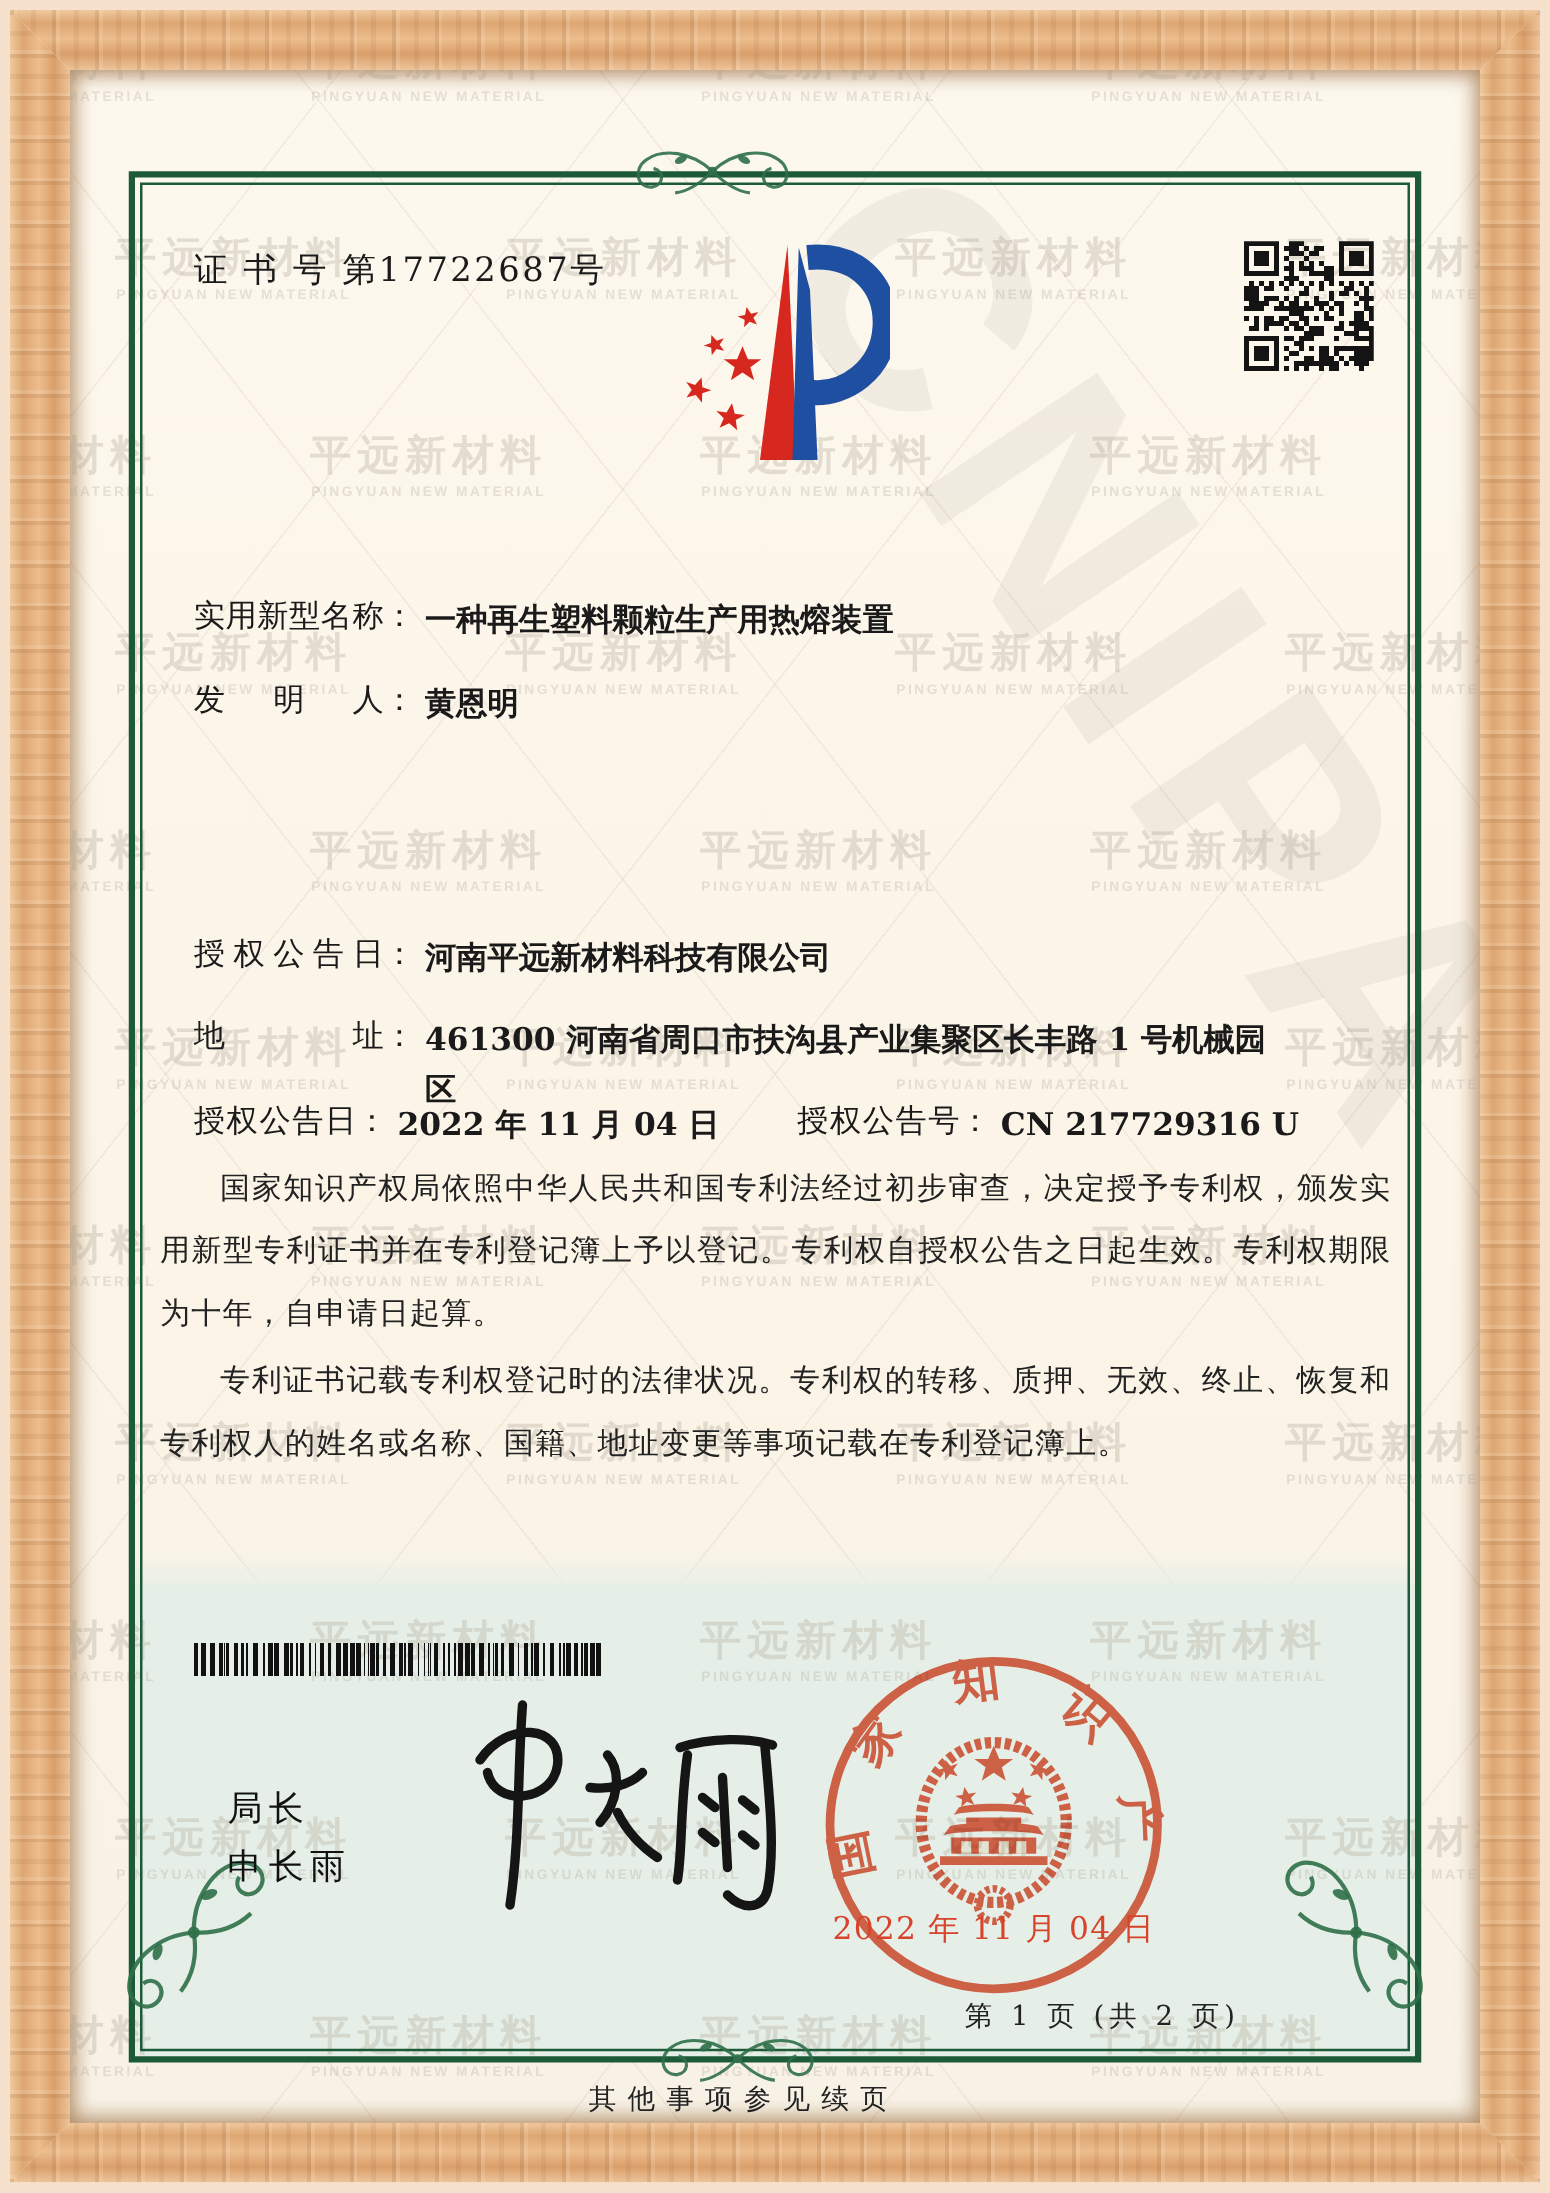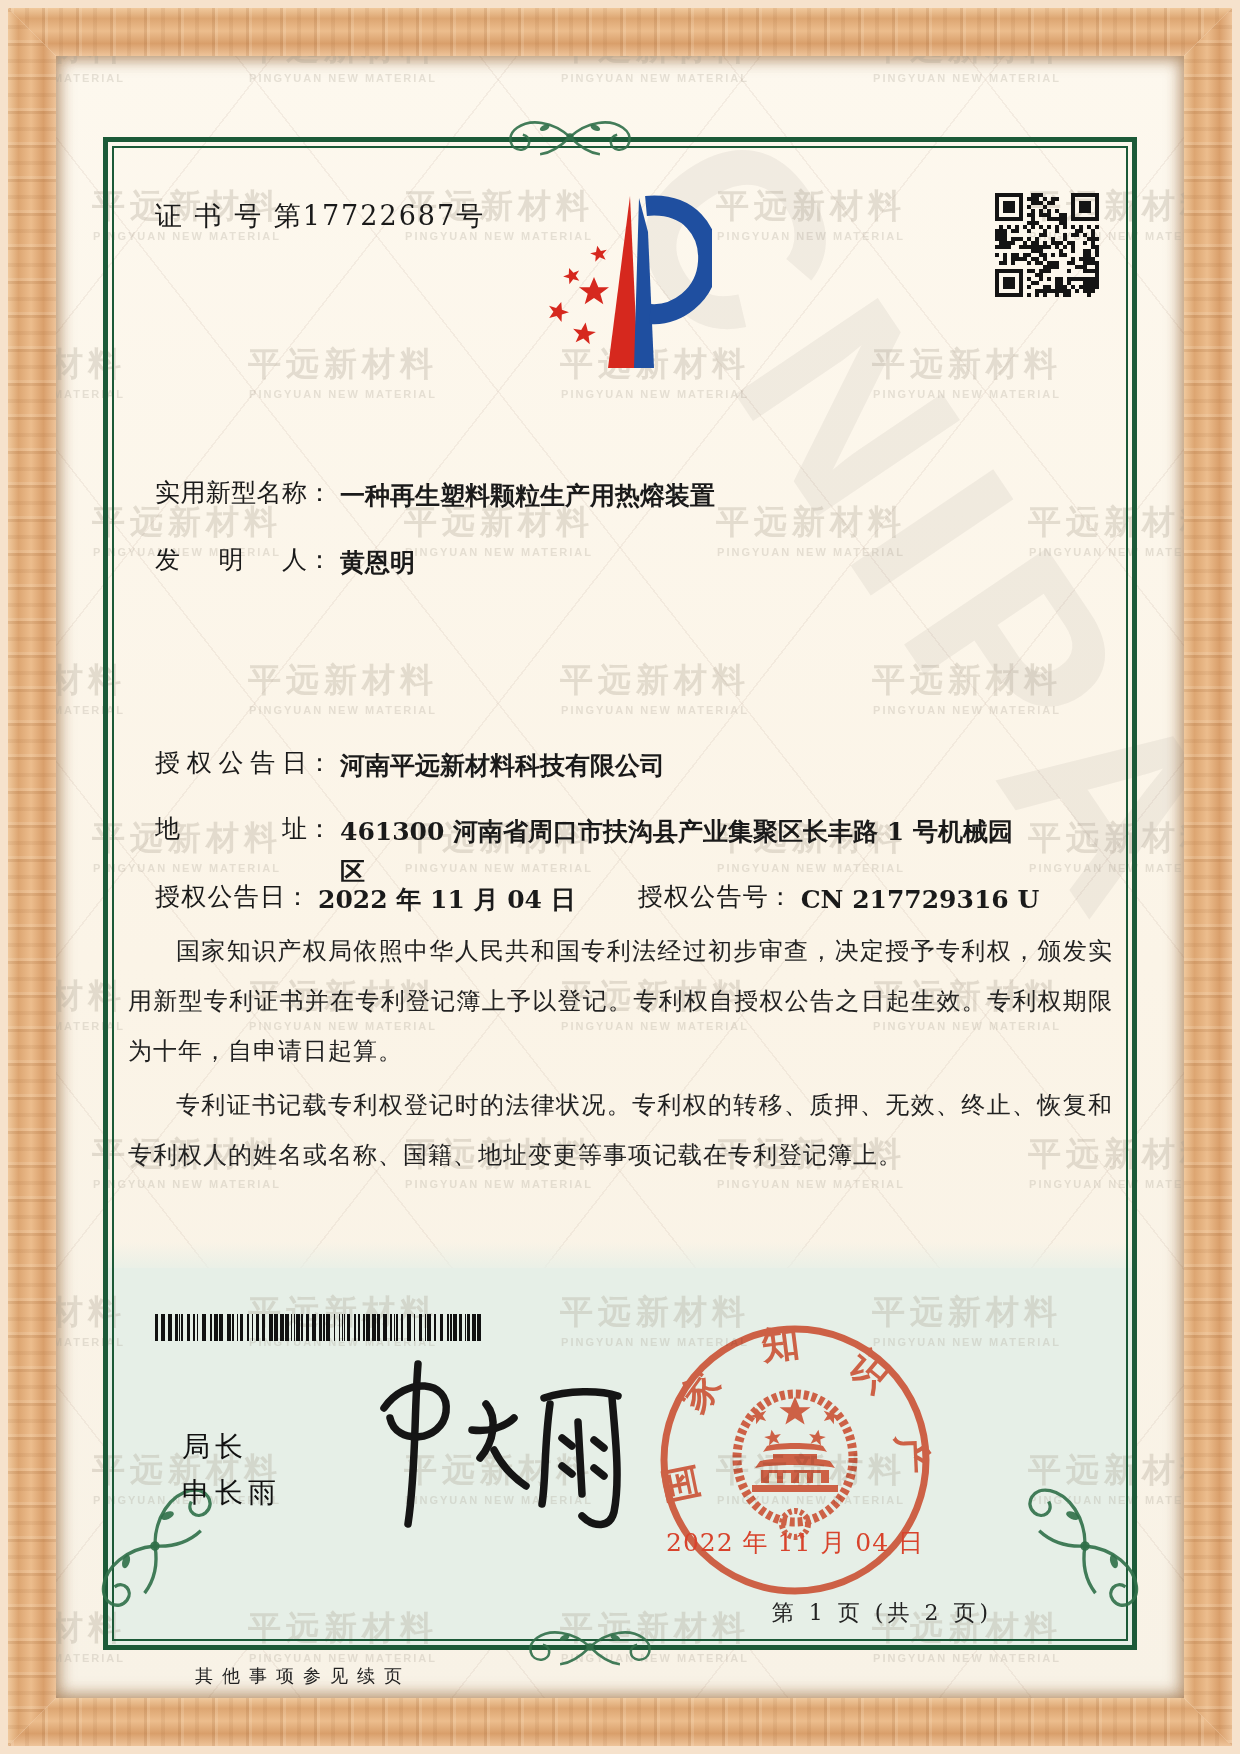--- a/index.html
+++ b/index.html
@@ -62,21 +62,21 @@
   .body-text{left:72px;top:872px;width:985px;font-size:24px;line-height:50px;letter-spacing:1px;color:#222;text-align:justify;}
   .body-text p{margin:0 0 4px 0;text-indent:2em;font-family:Liberation Mono, monospace;}
   .barcode{left:99px;top:1258px;z-index:3;}
   .chief-title{left:126px;top:1372px;font-family:"Liberation Sans","DejaVu Sans",sans-serif;font-size:28px;letter-spacing:5px;color:#111;}
   .chief-name{left:126px;top:1418px;font-family:"Liberation Sans","DejaVu Sans",sans-serif;font-size:28px;letter-spacing:5px;color:#111;}
   .signature{left:300px;top:1290px;z-index:3;}
   .seal{left:599px;top:1264px;z-index:4;mix-blend-mode:multiply;opacity:.92;}
   .seal-date{left:599px;top:1470px;width:280px;text-align:center;z-index:5;
      font-size:25px;color:#d8432c;letter-spacing:1px;white-space:nowrap;}
   .page-footer{left:136px;top:1542px;width:800px;text-align:right;font-size:22px;letter-spacing:4px;color:#222;}
-  .cont-note{left:139px;top:1608px;width:800px;text-align:left;font-size:18px;letter-spacing:9px;color:#222;}
+  .cont-note{left:139px;top:1608px;width:800px;text-align:center;font-size:22px;letter-spacing:9px;color:#222;}
 </style>
 </head>
 <body>
 
 <div class="canvas">
 
   <div class="frame wood-h frame-top"></div>
   <div class="frame wood-h frame-bottom"></div>
   <div class="frame wood-v frame-left"></div>
   <div class="frame wood-v frame-right"></div>

